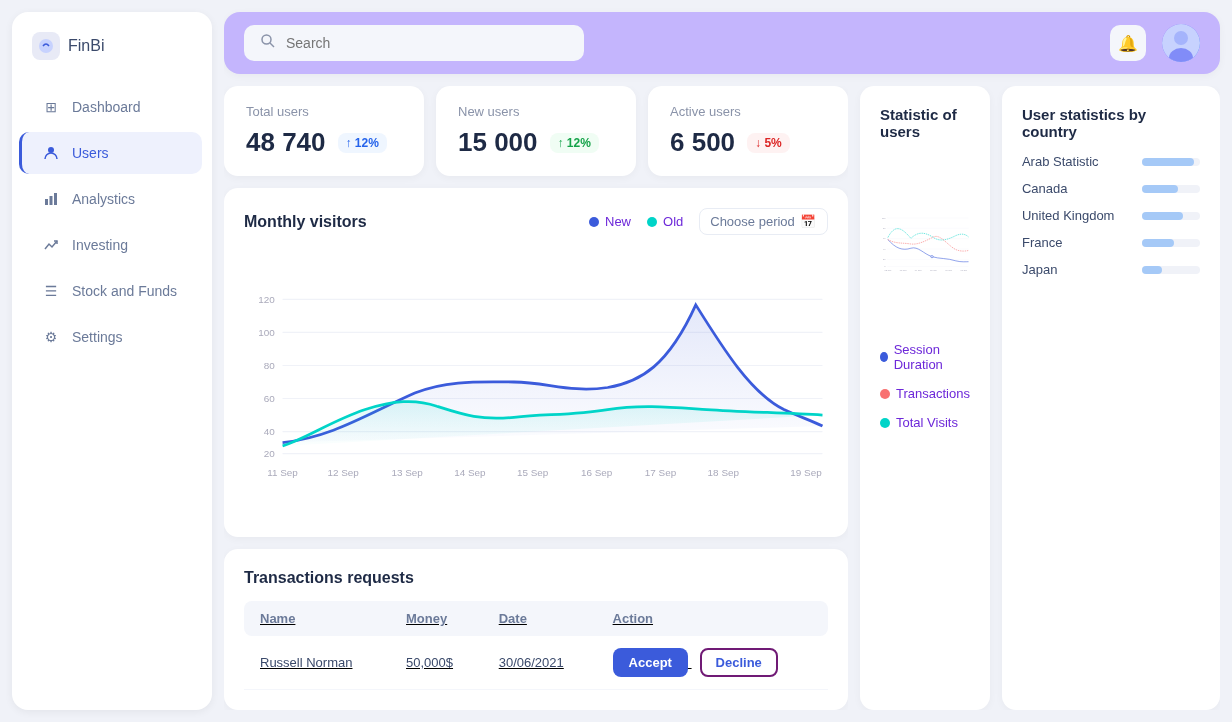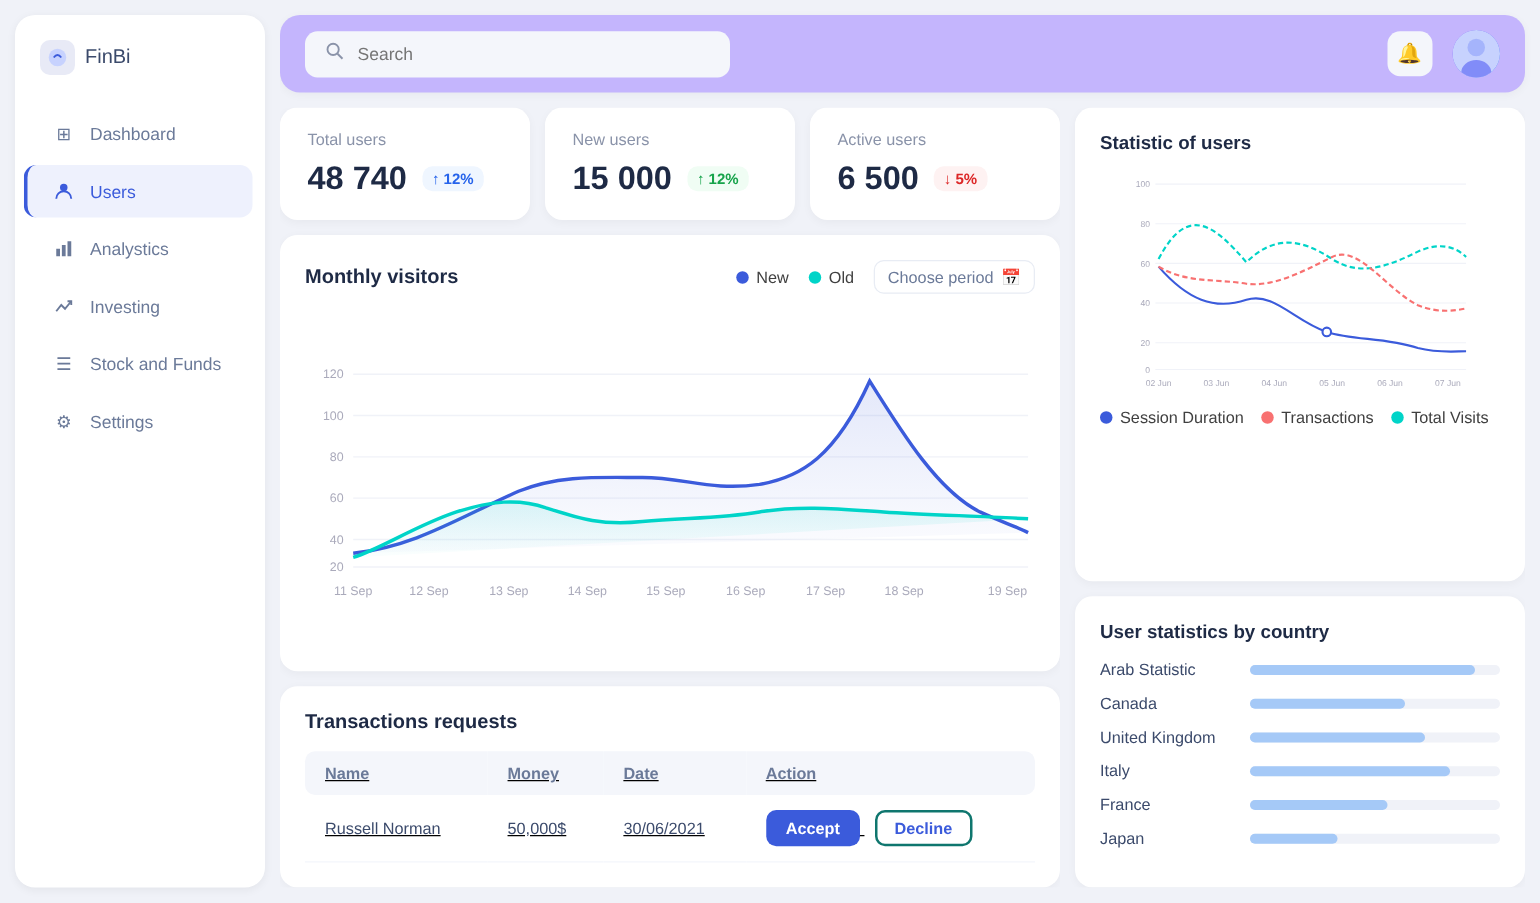--- a/index.html
+++ b/index.html
@@ -208,21 +208,21 @@
     .chart-legend {
       display: flex;
       align-items: center;
       gap: 16px;
     }
     .legend-item {
       display: flex;
       align-items: center;
       gap: 6px;
       font-size: 13px;
-      color: #404040;
+      color: #6d28d9;
     }
     .legend-dot {
       width: 10px; height: 10px;
       border-radius: 50%;
     }
     .choose-period {
       display: flex;
       align-items: center;
       gap: 6px;
       font-size: 13px;
@@ -279,34 +279,34 @@
       border: none;
       border-radius: 8px;
       padding: 7px 16px;
       font-size: 13px;
       font-weight: 600;
       cursor: pointer;
     }
     .btn-decline {
       background: #fff;
       color: #3b5bdb;
-      border: 2px solid #0f766e;
+      border: 2px solid #701a75;
       border-radius: 8px;
       padding: 5px 14px;
       font-size: 13px;
       font-weight: 600;
       cursor: pointer;
       margin-left: 8px;
     }
 
     
     .right-col {
       width: 360px;
       display: flex;
-      flex-direction: column;
+      flex-direction: row;
       gap: 12px;
       flex-shrink: 0;
     }
 
     .right-card {
       background: #fff;
       border-radius: 14px;
       padding: 20px;
       box-shadow: 0 2px 8px rgba(0,0,0,0.04);
     }
@@ -618,26 +618,20 @@
               <div class="country-bar" style="width:62%"></div>
             </div>
           </div>
           <div class="country-row">
             <span class="country-name">United Kingdom</span>
             <div class="country-bar-bg">
               <div class="country-bar" style="width:70%"></div>
             </div>
           </div>
           <div class="country-row">
-            <span class="country-name">Italy</span>
-            <div class="country-bar-bg">
-              <div class="country-bar" style="width:80%"></div>
-            </div>
-          </div>
-          <div class="country-row">
             <span class="country-name">France</span>
             <div class="country-bar-bg">
               <div class="country-bar" style="width:55%"></div>
             </div>
           </div>
           <div class="country-row">
             <span class="country-name">Japan</span>
             <div class="country-bar-bg">
               <div class="country-bar" style="width:35%"></div>
             </div>

